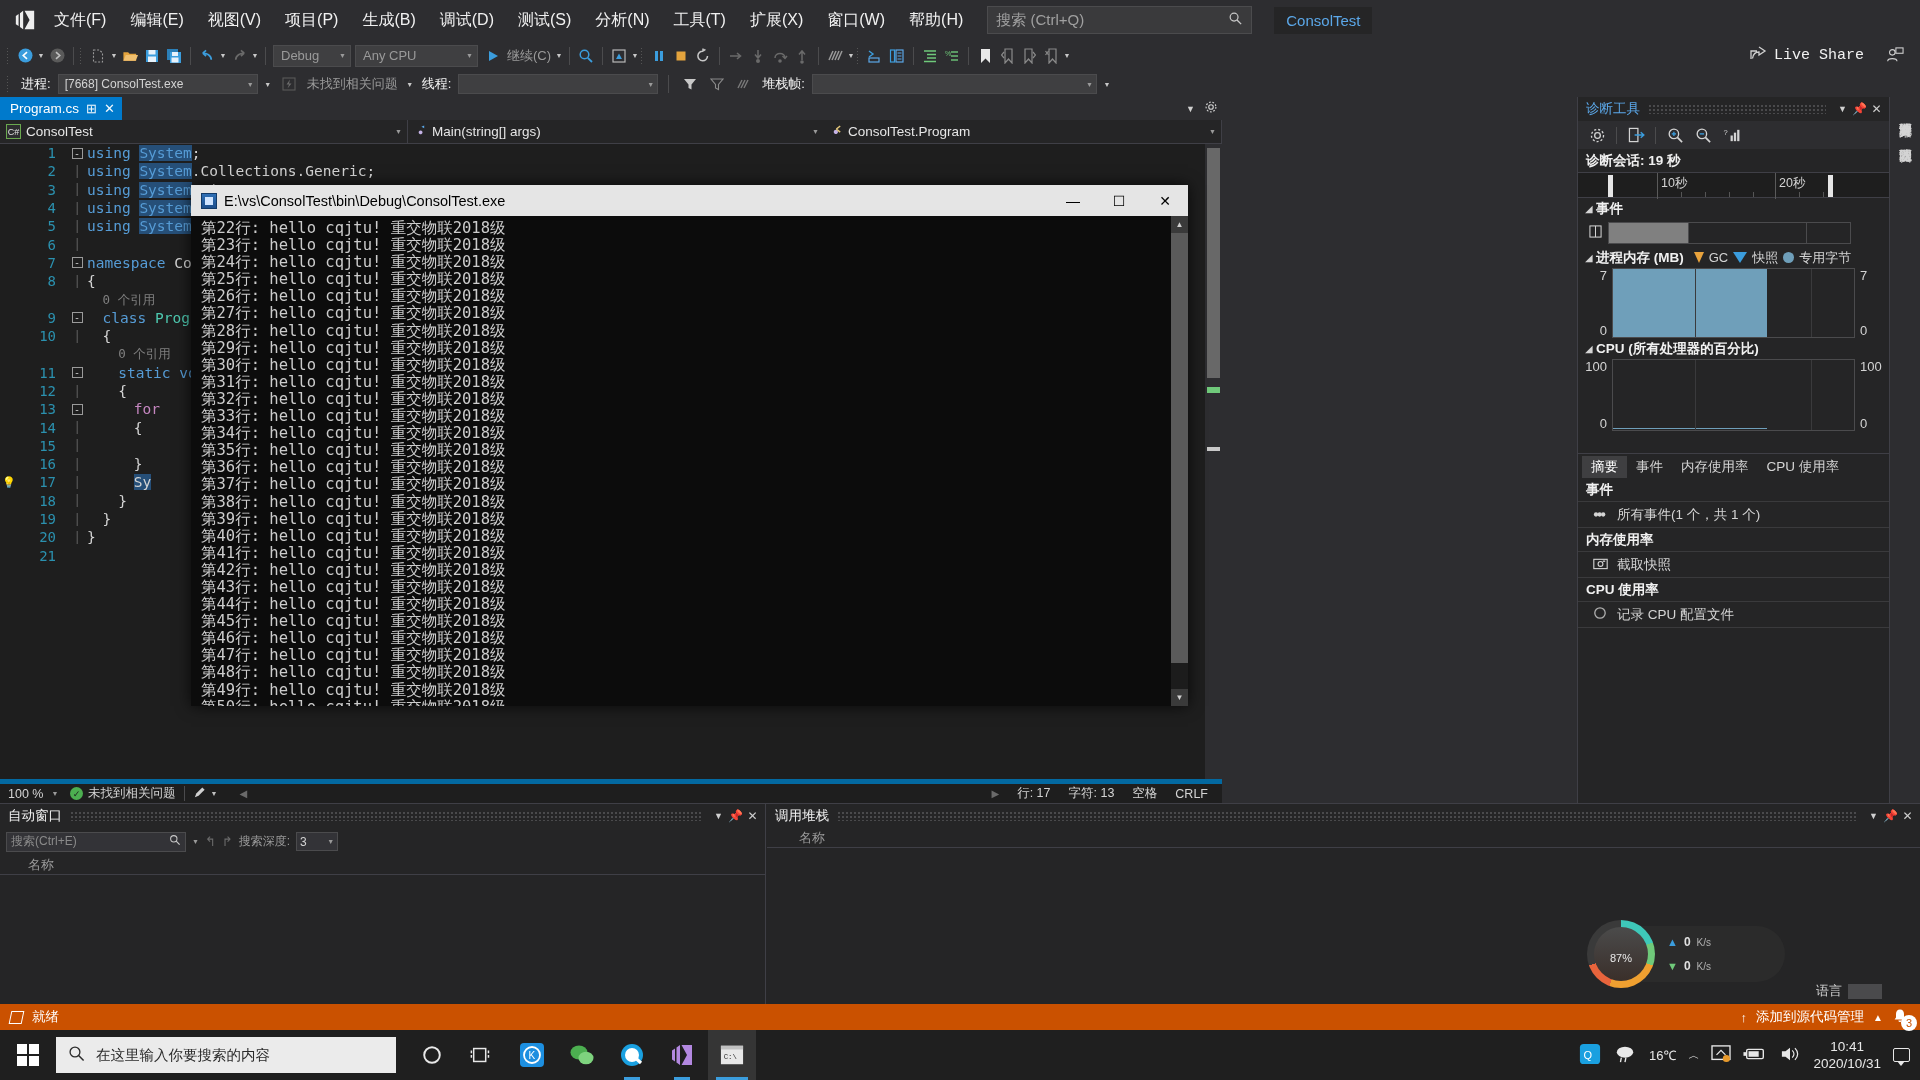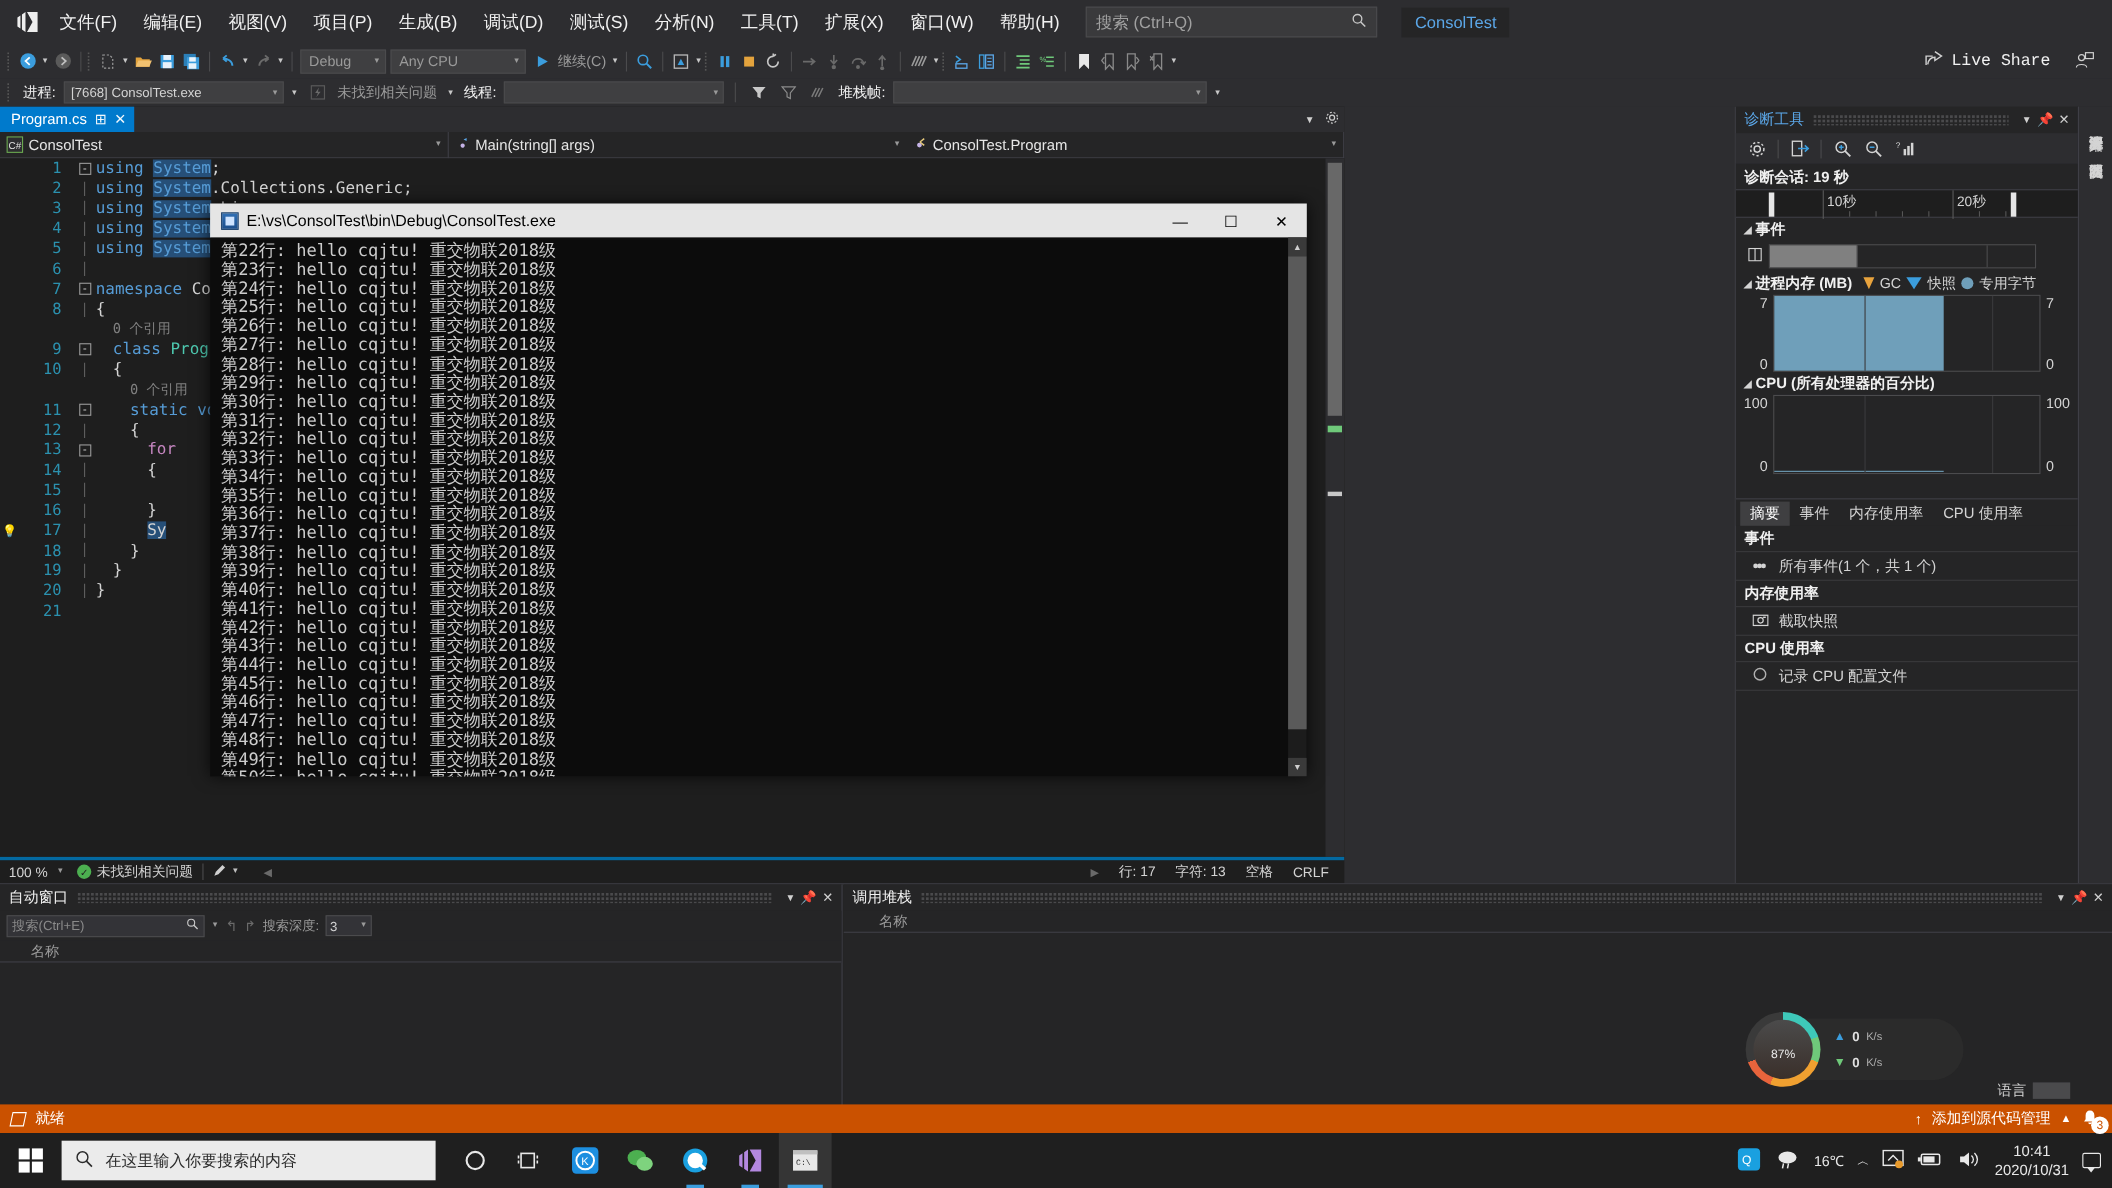--- a/index.html
+++ b/index.html
@@ -74,21 +74,21 @@
   .fold-box { width:11px; height:11px; border:1px solid #9a9a9a; display:flex; align-items:center;
     justify-content:center; font-size:10px; line-height:9px; color:#c8c8c8; }
   .kw   { color:#569cd6; }
   .kw2  { color:#c586c0; }
   .type { color:#4ec9b0; }
   .plain{ color:#d4d4d4; }
   .sel  { background:#264f78; }
   .hint { color:#808080; font-size:12.5px; }
 
   .editor-status { position:absolute; left:0; right:0; bottom:0; height:24px; background:#1e1e1e;
-    border-top:3px solid #0369a1; display:flex; align-items:center; font-size:12.5px; color:#d4d4d4;margin-top:24px; }
+    border-top:5px solid #0369a1; display:flex; align-items:center; font-size:12.5px; color:#d4d4d4;margin-top:24px; }
   .zoombox { width:70px; display:flex; align-items:center; padding-left:8px; }
   .es-sep { width:1px; height:15px; background:#4b4b4d; margin:0 8px; }
   .ok-circle { width:13px; height:13px; border-radius:50%; background:#4caf50; color:#1e1e1e;
     font-size:9px; display:flex; align-items:center; justify-content:center; margin-right:5px; }
   .es-right { margin-left:auto; display:flex; align-items:center; gap:18px; padding-right:14px; }
 
   
   .ed-scroll { position:absolute; right:0; top:47px; bottom:24px; width:17px; background:#2d2d30; }
   .ed-thumb { position:absolute; left:2px; width:13px; background:#686868; }
   .ed-mark { position:absolute; left:2px; width:13px; height:3px; }

